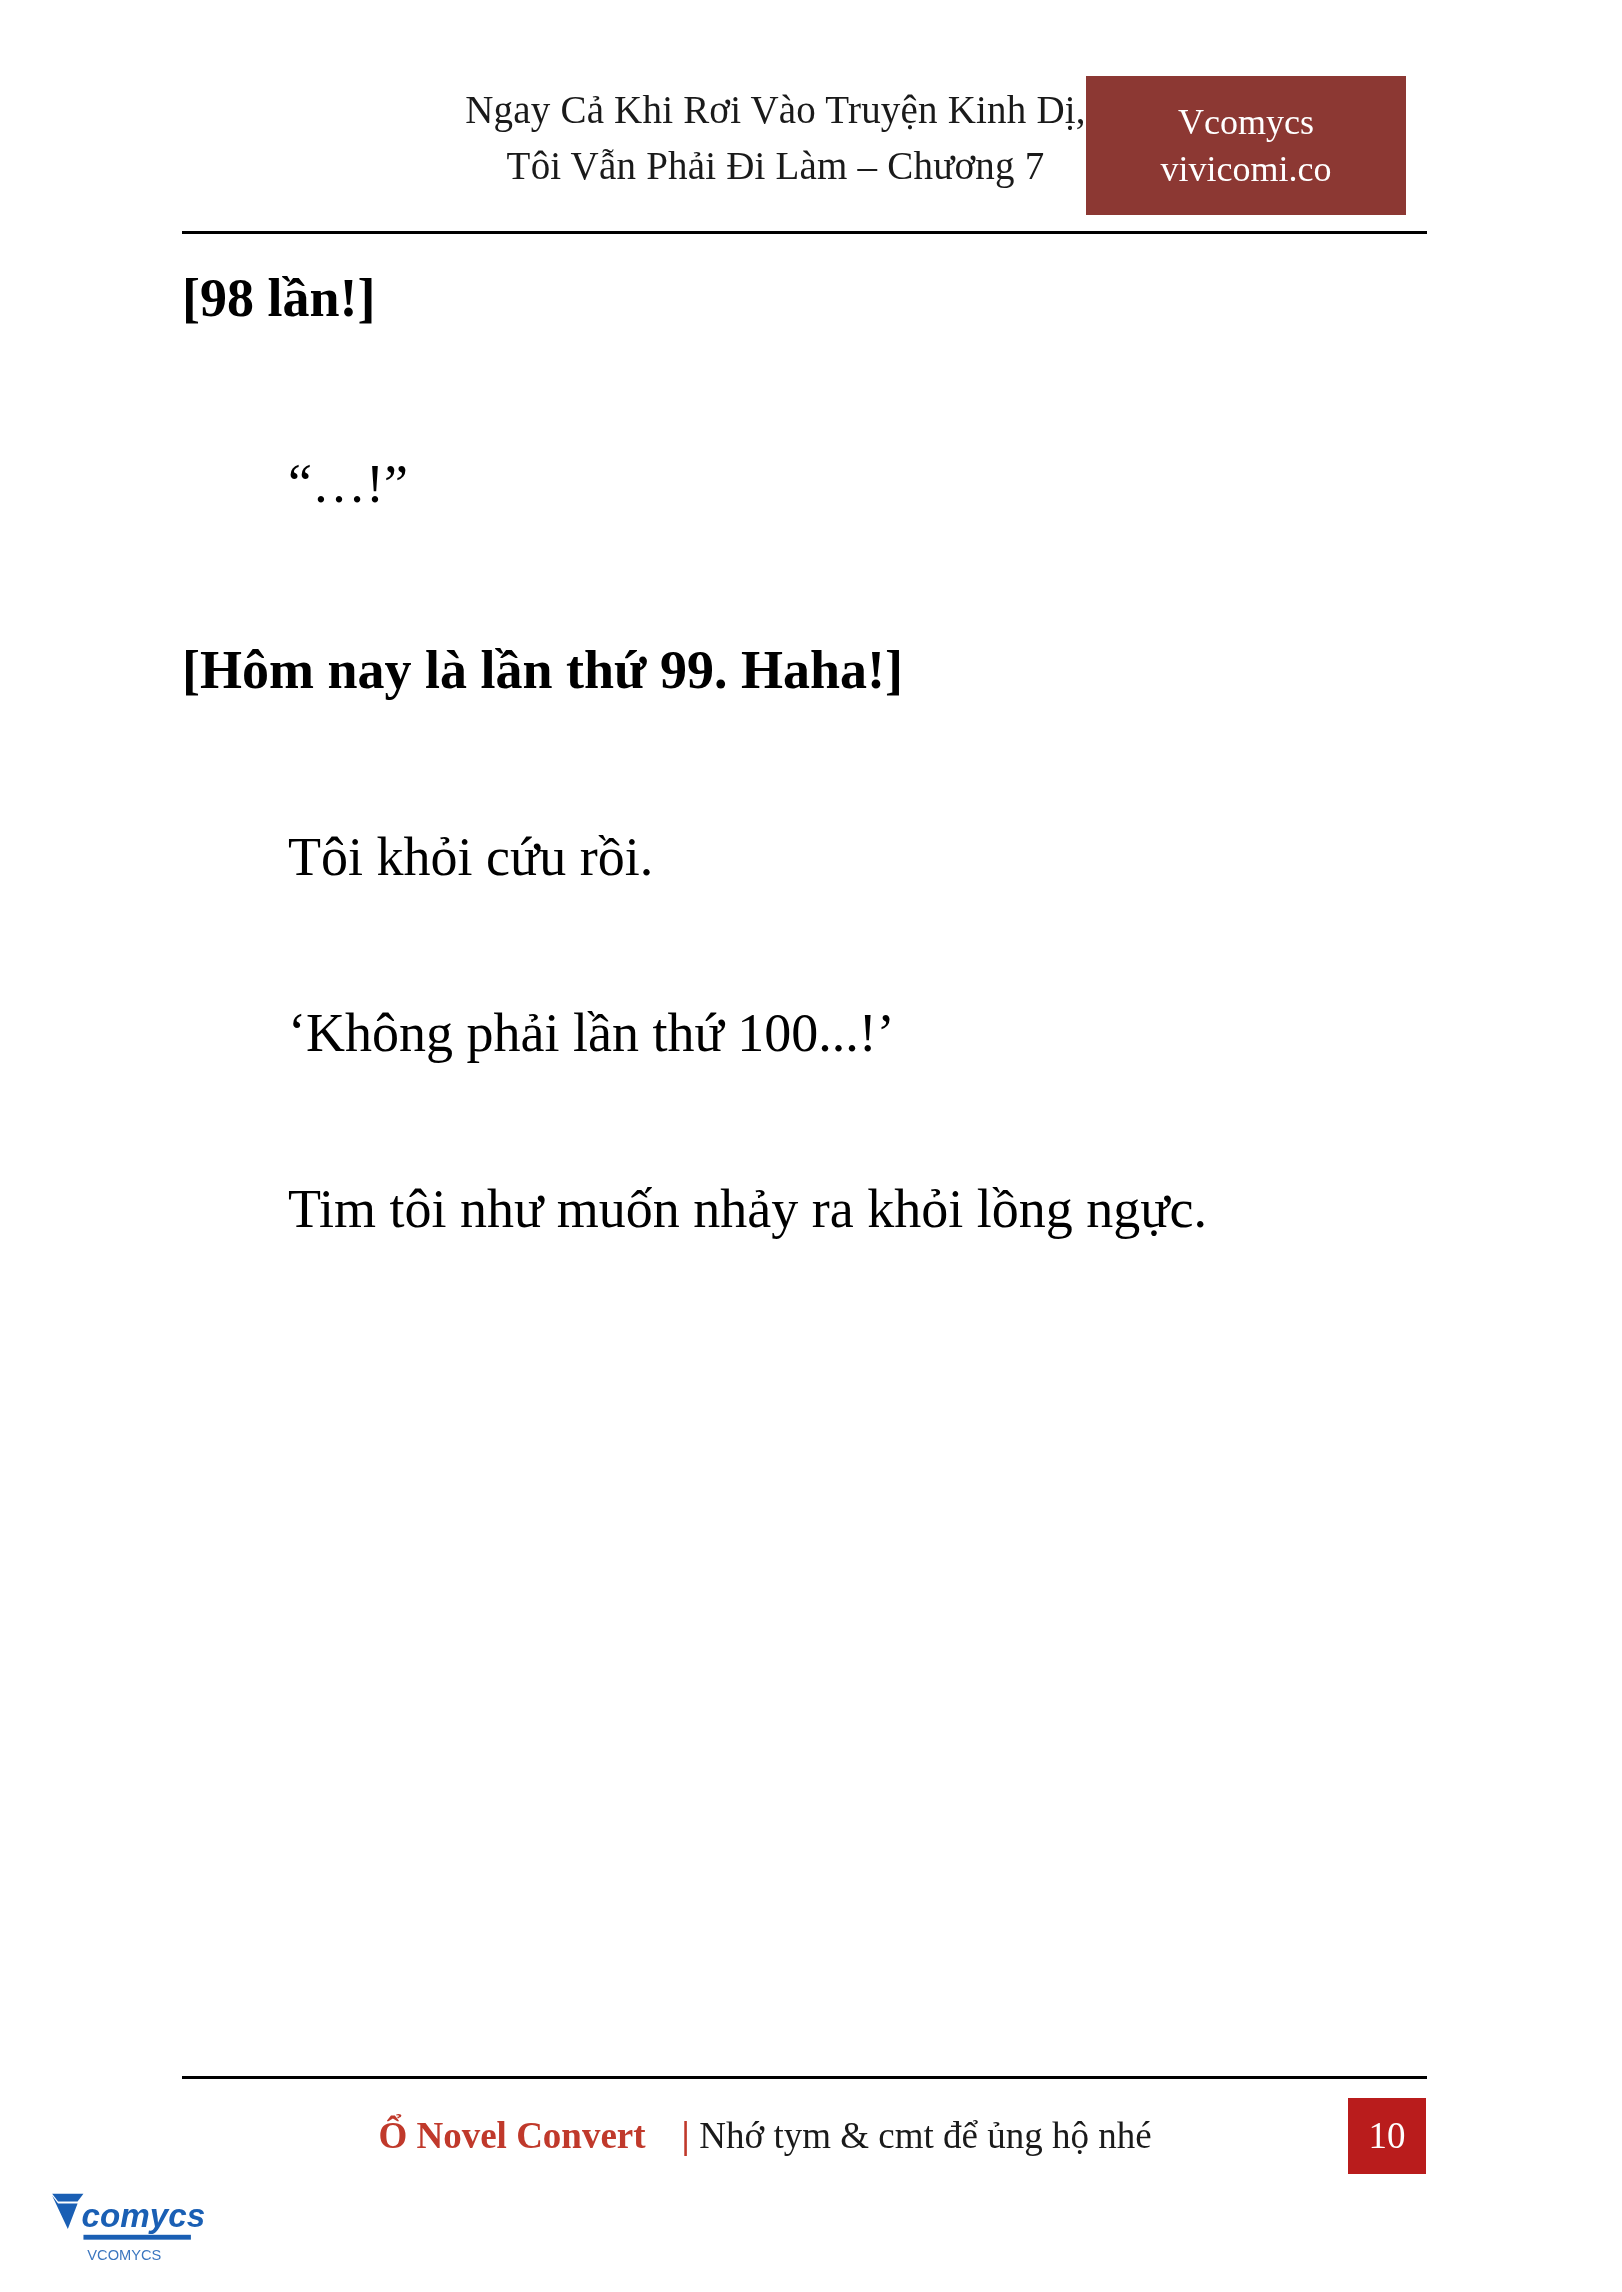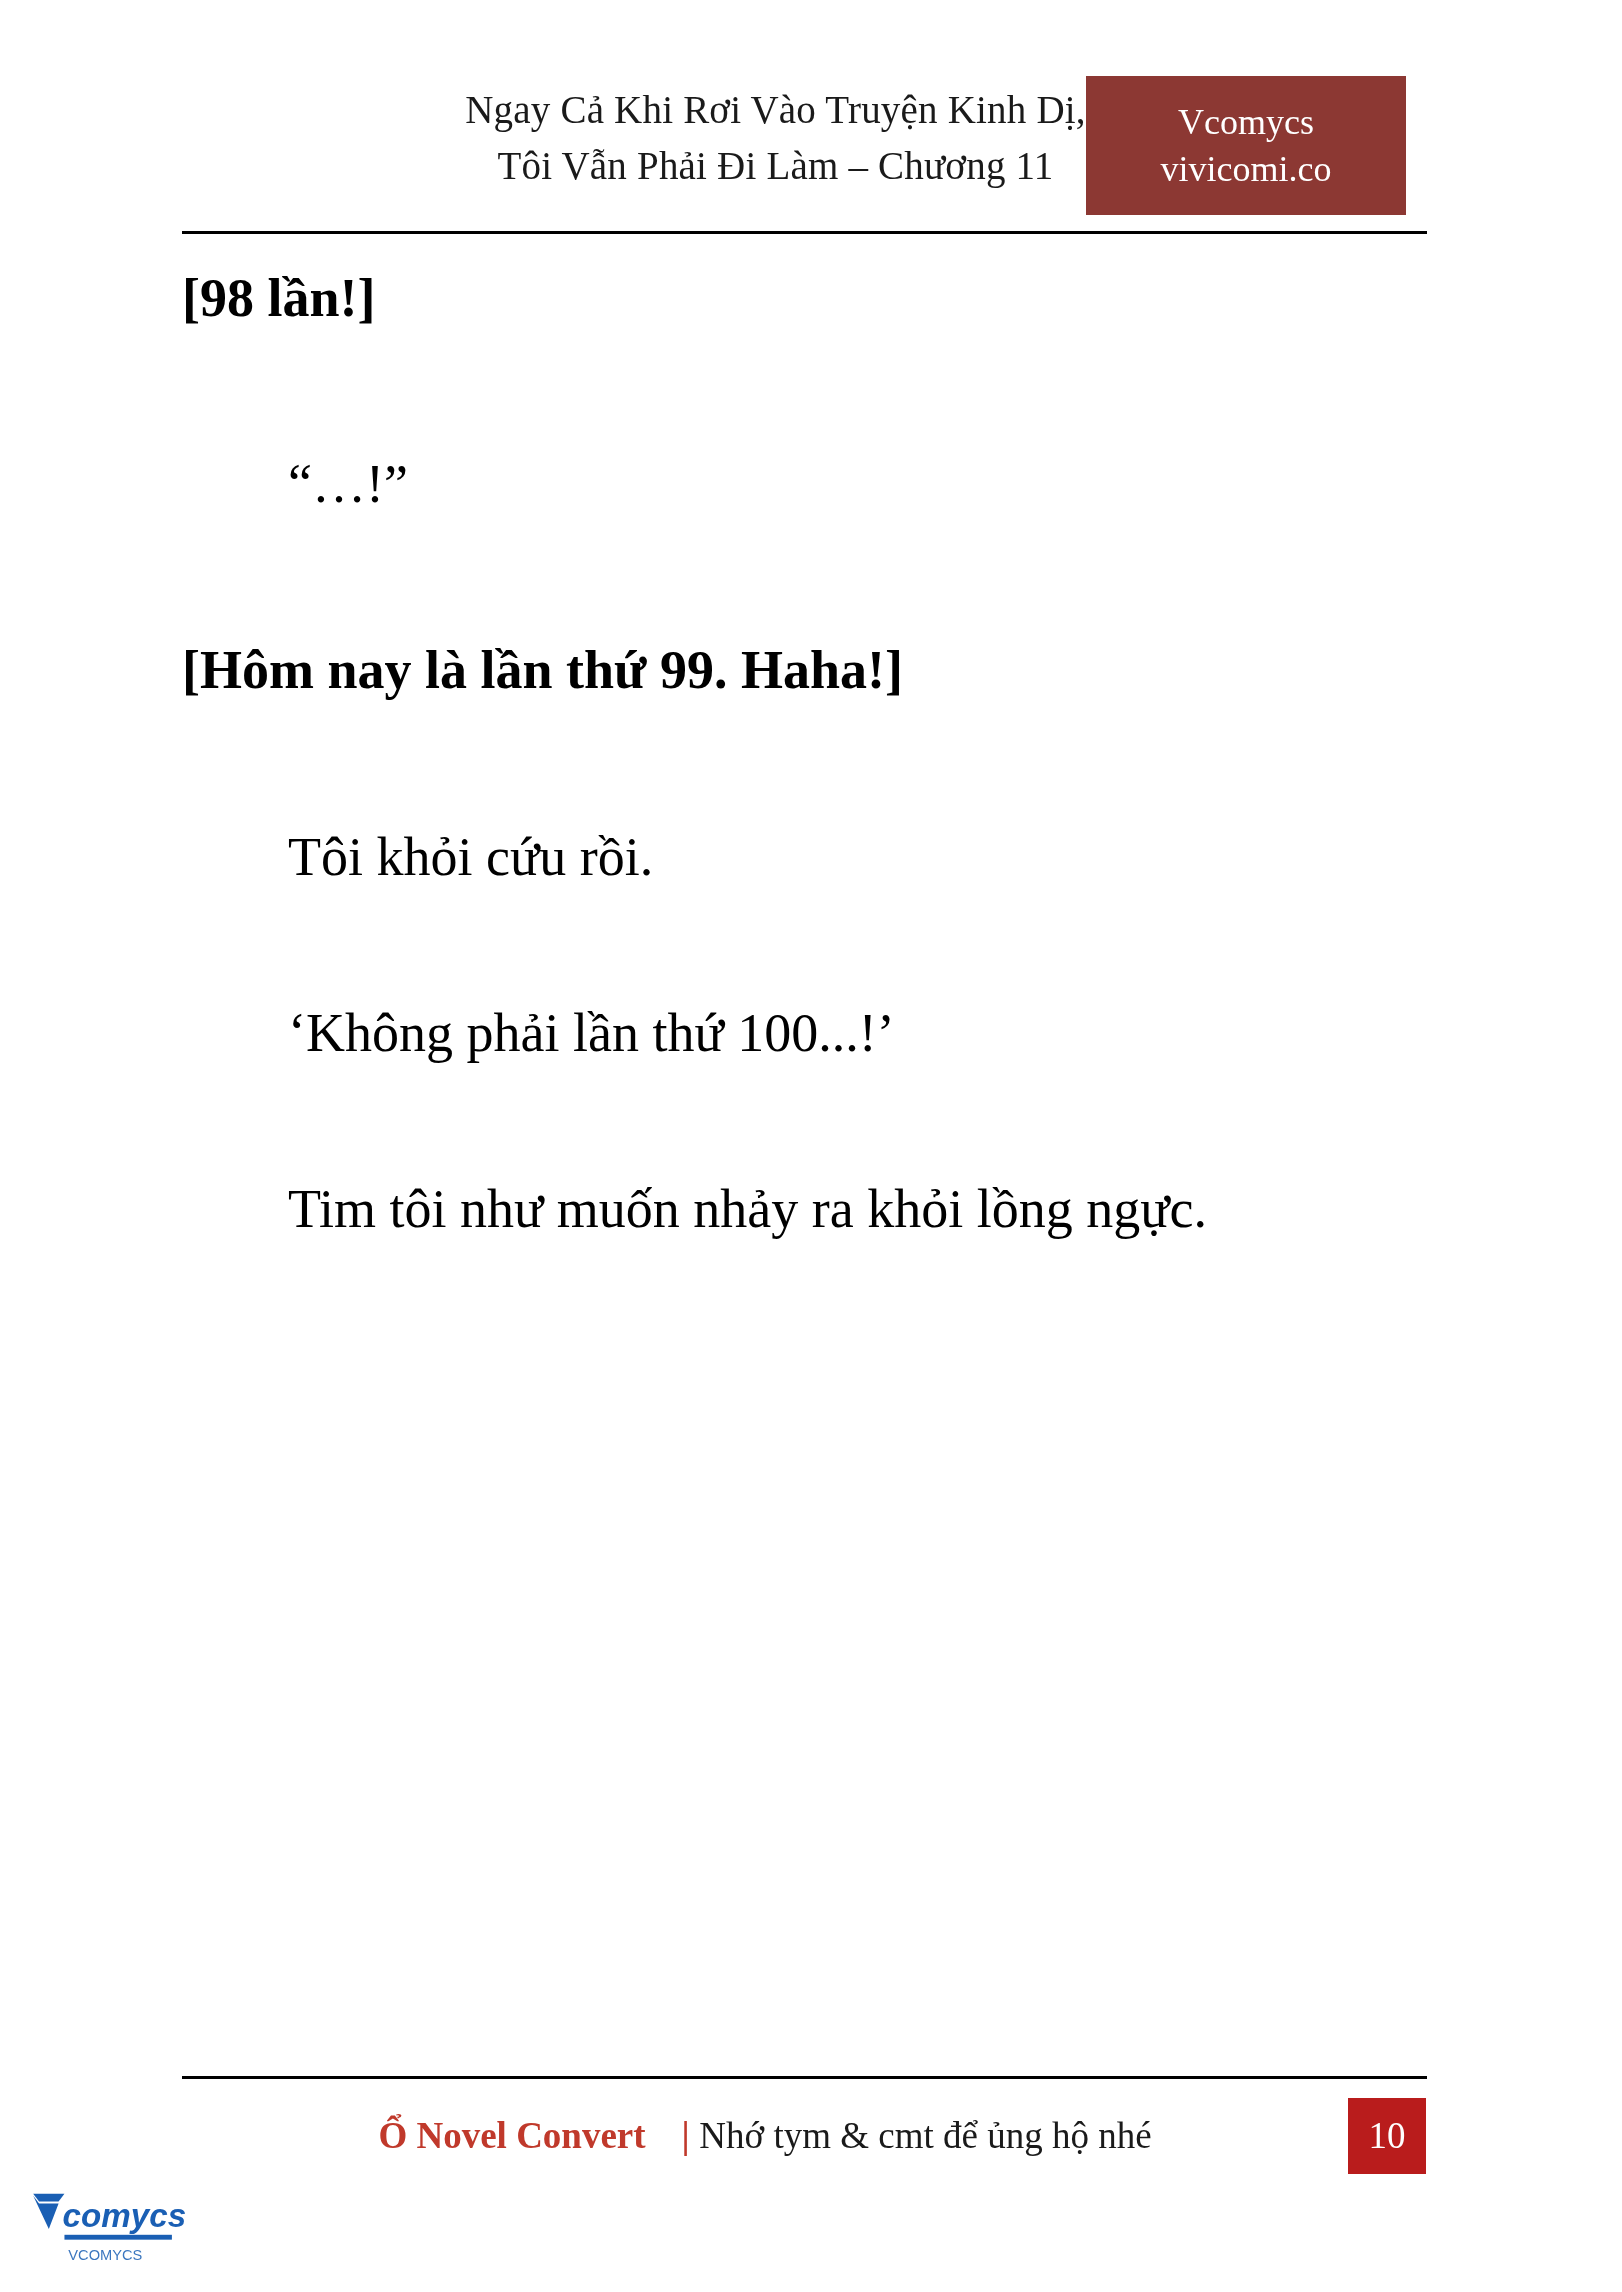--- a/index.html
+++ b/index.html
@@ -154,37 +154,37 @@
     color: #ffffff;
     font-size: 37px;
     display: flex;
     align-items: center;
     justify-content: center;
   }
 
   
   .watermark {
     position: absolute;
-    left: 29px;
+    left: 48px;
     top: 2184px;
     width: 235px;
     height: 84px;
     text-align: right;
   }
   .watermark svg { display: block; }
 </style>
 </head>
 <body>
 
 <div class="page">
 
   <div class="header">
     <div class="header-title">
       <div>Ngay Cả Khi Rơi Vào Truyện Kinh Dị,</div>
-      <div>Tôi Vẫn Phải Đi Làm – Chương 11</div>
+      <div>Tôi Vẫn Phải Đi Làm – Chương 7</div>
     </div>
     <div class="header-badge">
       <span class="b1">Vcomycs</span>
       <span class="b2">vivicomi.co</span>
     </div>
     <div class="header-rule"></div>
   </div>
 
   <div class="content">
     <p class="para bold gap-lg">[98 lần!]</p>

